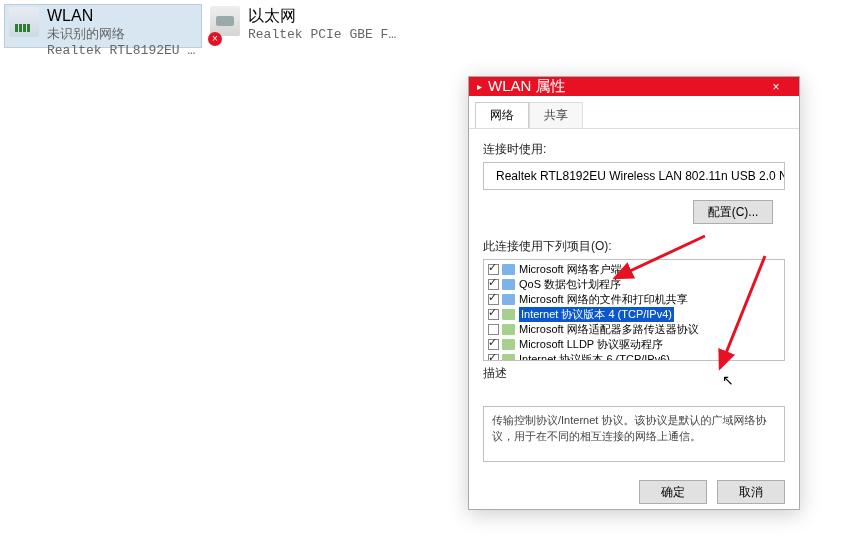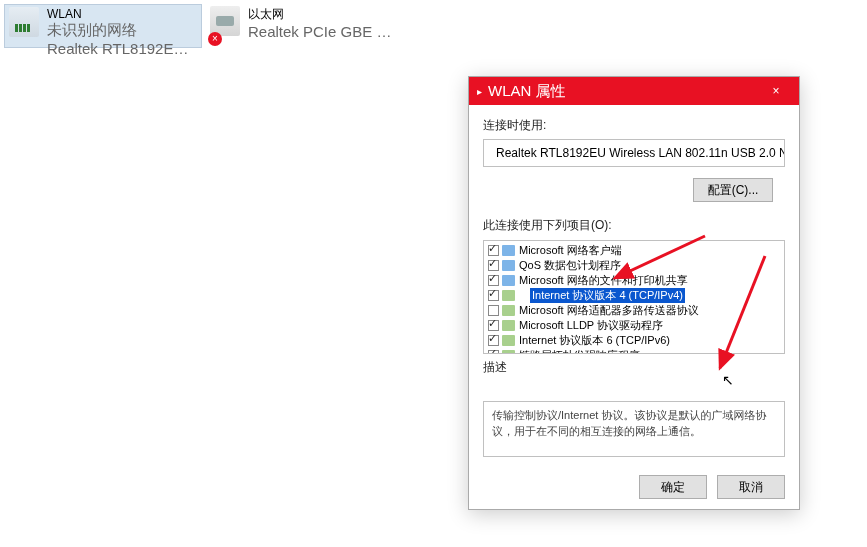--- a/index.html
+++ b/index.html
@@ -16,22 +16,22 @@
   
   .netlist { display: flex; gap: 4px; padding: 4px; }
   .netcard {
     display: flex; align-items: flex-start;
     width: 198px; height: 44px; padding: 2px 4px;
     background: #fff;
   }
   .netcard.sel { background: #d8e6f2; border:1px solid #bcd; }
   .netcard .icon { width: 34px; height: 38px; margin-right:4px; position:relative; }
   .netcard .texts { flex:1; overflow:hidden; }
-  .netcard .title { font-size:12px; color:#000; }
-  .netcard .line2, .netcard .line3 { font-size:15px; color:#666; white-space:nowrap; overflow:hidden; text-overflow:ellipsis; }
+  .netcard .title { font-size:16px; color:#000; }
+  .netcard .line2, .netcard .line3 { font-size:13px; color:#666; white-space:nowrap; overflow:hidden; text-overflow:ellipsis;font-family:Liberation Mono, monospace; }
   .wifi-icon {
     width:30px;height:30px;
     background:linear-gradient(#e6edf3,#cfd9e2);
     position:relative;border-radius:2px;
   }
   .wifi-icon::after{
     content:"";position:absolute;left:6px;bottom:5px;width:3px;height:8px;background:#2e7d32;
     box-shadow:4px 0 0 0 #2e7d32,8px 0 0 0 #2e7d32,12px 0 0 0 #2e7d32;
   }
   .eth-icon {
@@ -57,27 +57,27 @@
   .tab.active { background:#fff; }
 
   .content { padding:8px 14px; flex:1; display:flex; flex-direction:column;justify-content:space-between; }
   .label { font-size:12px; margin:4px 0; color:#222; }
 
   .connectbox { border:1px solid #c0c0c0; height:28px; display:flex; align-items:center; padding:0 6px; margin-bottom:4px; overflow:hidden; }
   .connectbox .ic { width:16px;height:12px;background:linear-gradient(#7db4e8,#2d6aad);margin-right:6px;border-radius:2px;}
 
   .rightbtn { align-self:flex-end; margin:6px 12px 10px 0; }
 
-  .itembox { border:1px solid #c0c0c0; height:114px; overflow:hidden; padding:2px 2px; }
+  .itembox { border:1px solid #c0c0c0; height:102px; overflow:hidden; padding:2px 2px; }
   .item { display:flex; align-items:center; height:15px; font-size:11px; padding:0 2px; }
   .item .chk { width:11px;height:11px;border:1px solid #888;margin-right:3px; display:inline-block; position:relative;}
   .item .chk.checked::after{content:"✓";position:absolute;left:-1px;top:-4px;font-size:11px;color:#222;}
   .item .protoicon{width:13px;height:11px;margin-right:4px;background:#7db4e8;border-radius:1px;}
   .item .protoicon.g{background:#a8d08d;}
-  .item.selected span.txt { background:#0a57cf; color:#fff; padding:0 2px;margin-left:11px; }
+  .item.selected span.txt { background:#0a57cf; color:#fff; padding:0 2px; }
 
   .btnrow { display:flex; gap:6px; margin:10px 0 6px 0; }
   .btn { flex:1; height:24px; border:1px solid #adadad; background:#e1e1e1; font-size:12px; display:flex; align-items:center; justify-content:center; }
   .btn.disabled { color:#888; }
 
   .descbox { border:1px solid #c0c0c0; padding:6px 8px; height:56px; font-size:11px; color:#444; line-height:1.45;margin-top:20px; }
 
   .footer { display:flex; justify-content:flex-end; gap:10px; padding:10px 14px; border-top:0; }
 
   
@@ -110,20 +110,24 @@
     </div>
   </div>
 </div>
 
 <div class="dialog">
   <div class="titlebar">
     <span class="arr">▸</span>
     <span class="t">WLAN 属性</span>
     <span class="close">×</span>
   </div>
+  <div class="tabs">
+    <div class="tab active">网络</div>
+    <div class="tab">共享</div>
+  </div>
   <div class="content">
     <div class="label">连接时使用:</div>
     <div class="connectbox">
       <div class="ic"></div>
       <span style="white-space:nowrap;">Realtek RTL8192EU Wireless LAN 802.11n USB 2.0 Netwo</span>
     </div>
     <div class="btn rightbtn" style="width:80px;flex:0 0 auto;">配置(C)...</div>
 
     <div class="label">此连接使用下列项目(O):</div>
     <div class="itembox" id="itembox">

